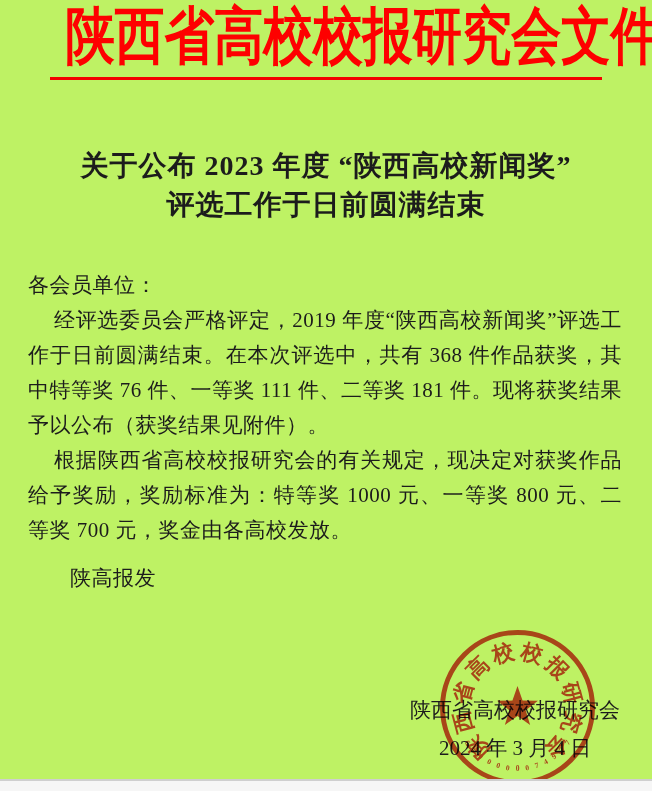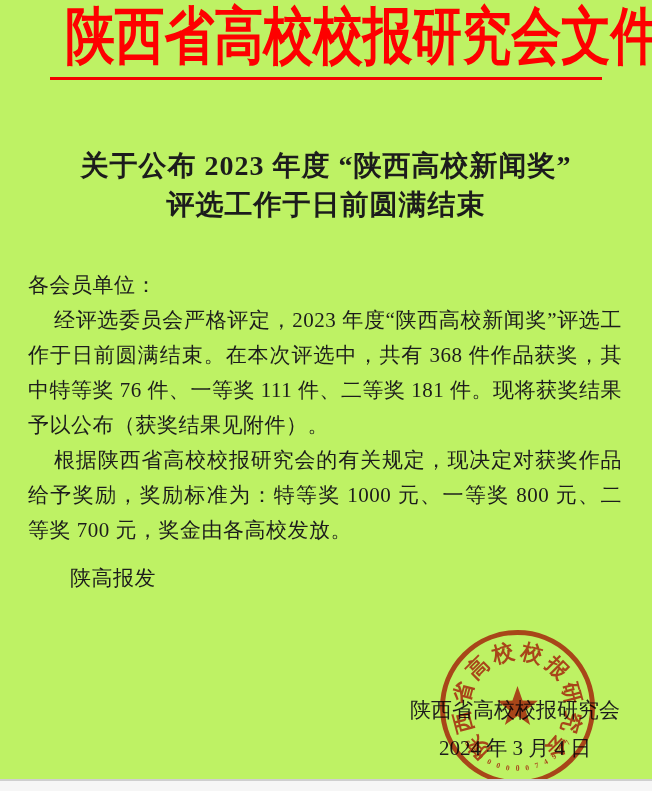--- a/index.html
+++ b/index.html
@@ -89,21 +89,21 @@
 
   <div class="red-line"></div>
 
   <div class="doc-title">
     <div>关于公布 2023 年度 “陕西高校新闻奖”</div>
     <div>评选工作于日前圆满结束</div>
   </div>
 
   <div class="body-text">
     <p>各会员单位：</p>
-    <p class="indent-1">经评选委员会严格评定，2023 年度“陕西高校新闻奖”评选工作于日前圆满结束。在本次评选中，共有 368 件作品获奖，其中特等奖 76 件、一等奖 111 件、二等奖 181 件。现将获奖结果予以公布（获奖结果见附件）。</p>
+    <p class="indent-1">经评选委员会严格评定，2019 年度“陕西高校新闻奖”评选工作于日前圆满结束。在本次评选中，共有 368 件作品获奖，其中特等奖 76 件、一等奖 111 件、二等奖 181 件。现将获奖结果予以公布（获奖结果见附件）。</p>
     <p class="indent-1">根据陕西省高校校报研究会的有关规定，现决定对获奖作品给予奖励，奖励标准为：特等奖 1000 元、一等奖 800 元、二等奖 700 元，奖金由各高校发放。</p>
     <p class="closing">陕高报发</p>
   </div>
 
   <div class="signature-block">
     <div>陕西省高校校报研究会</div>
     <div>2024 年 3 月 4 日</div>
   </div>
 
   <svg class="seal" viewBox="0 0 163 163" xmlns="http://www.w3.org/2000/svg">

